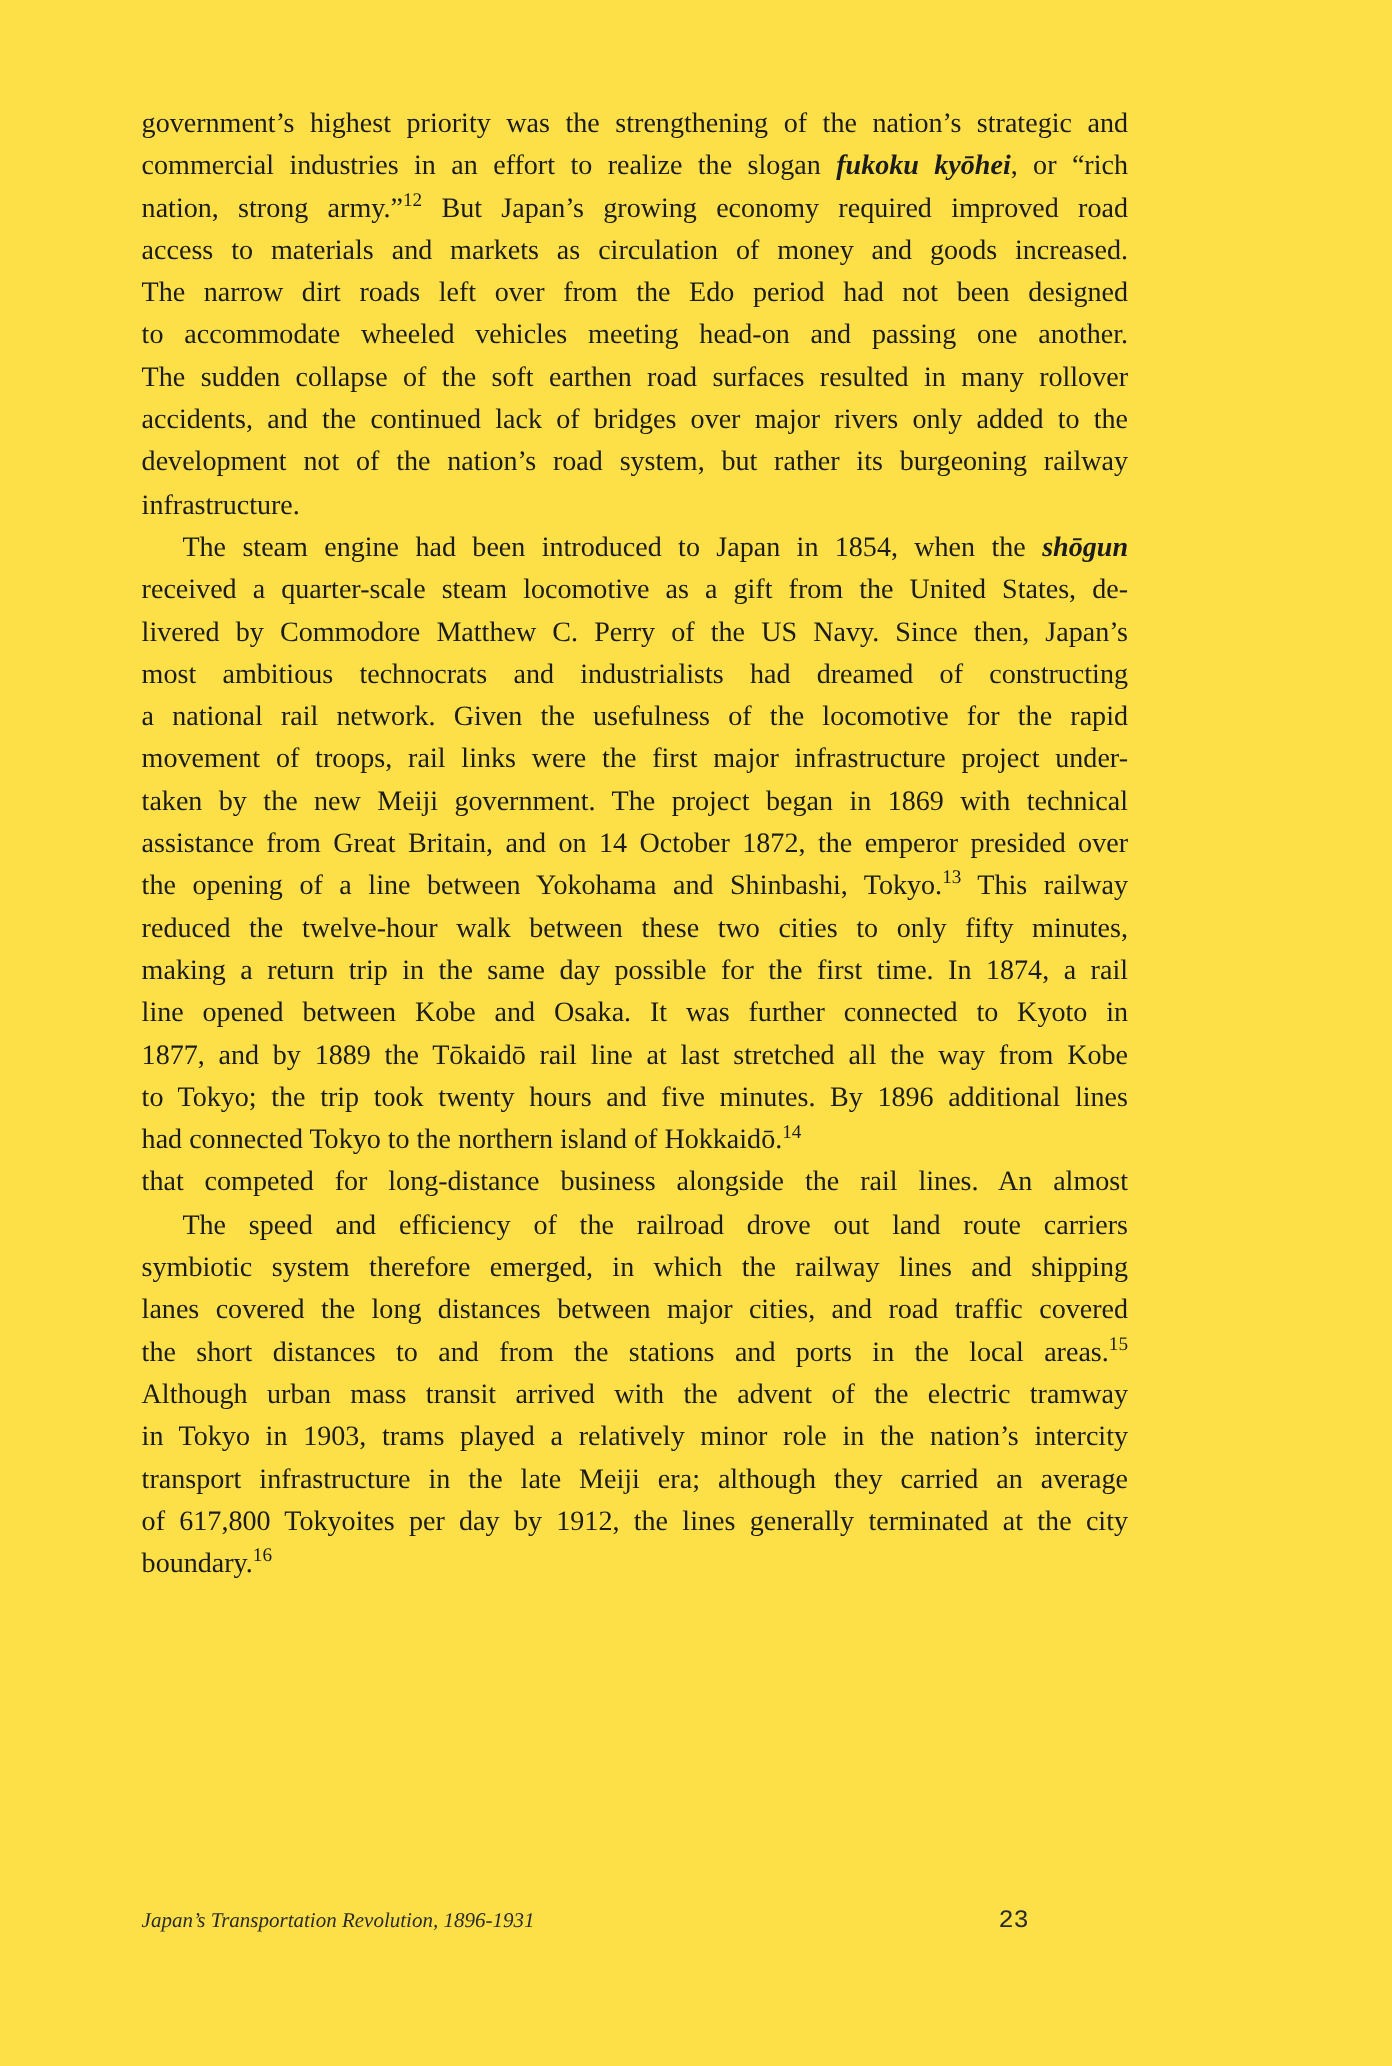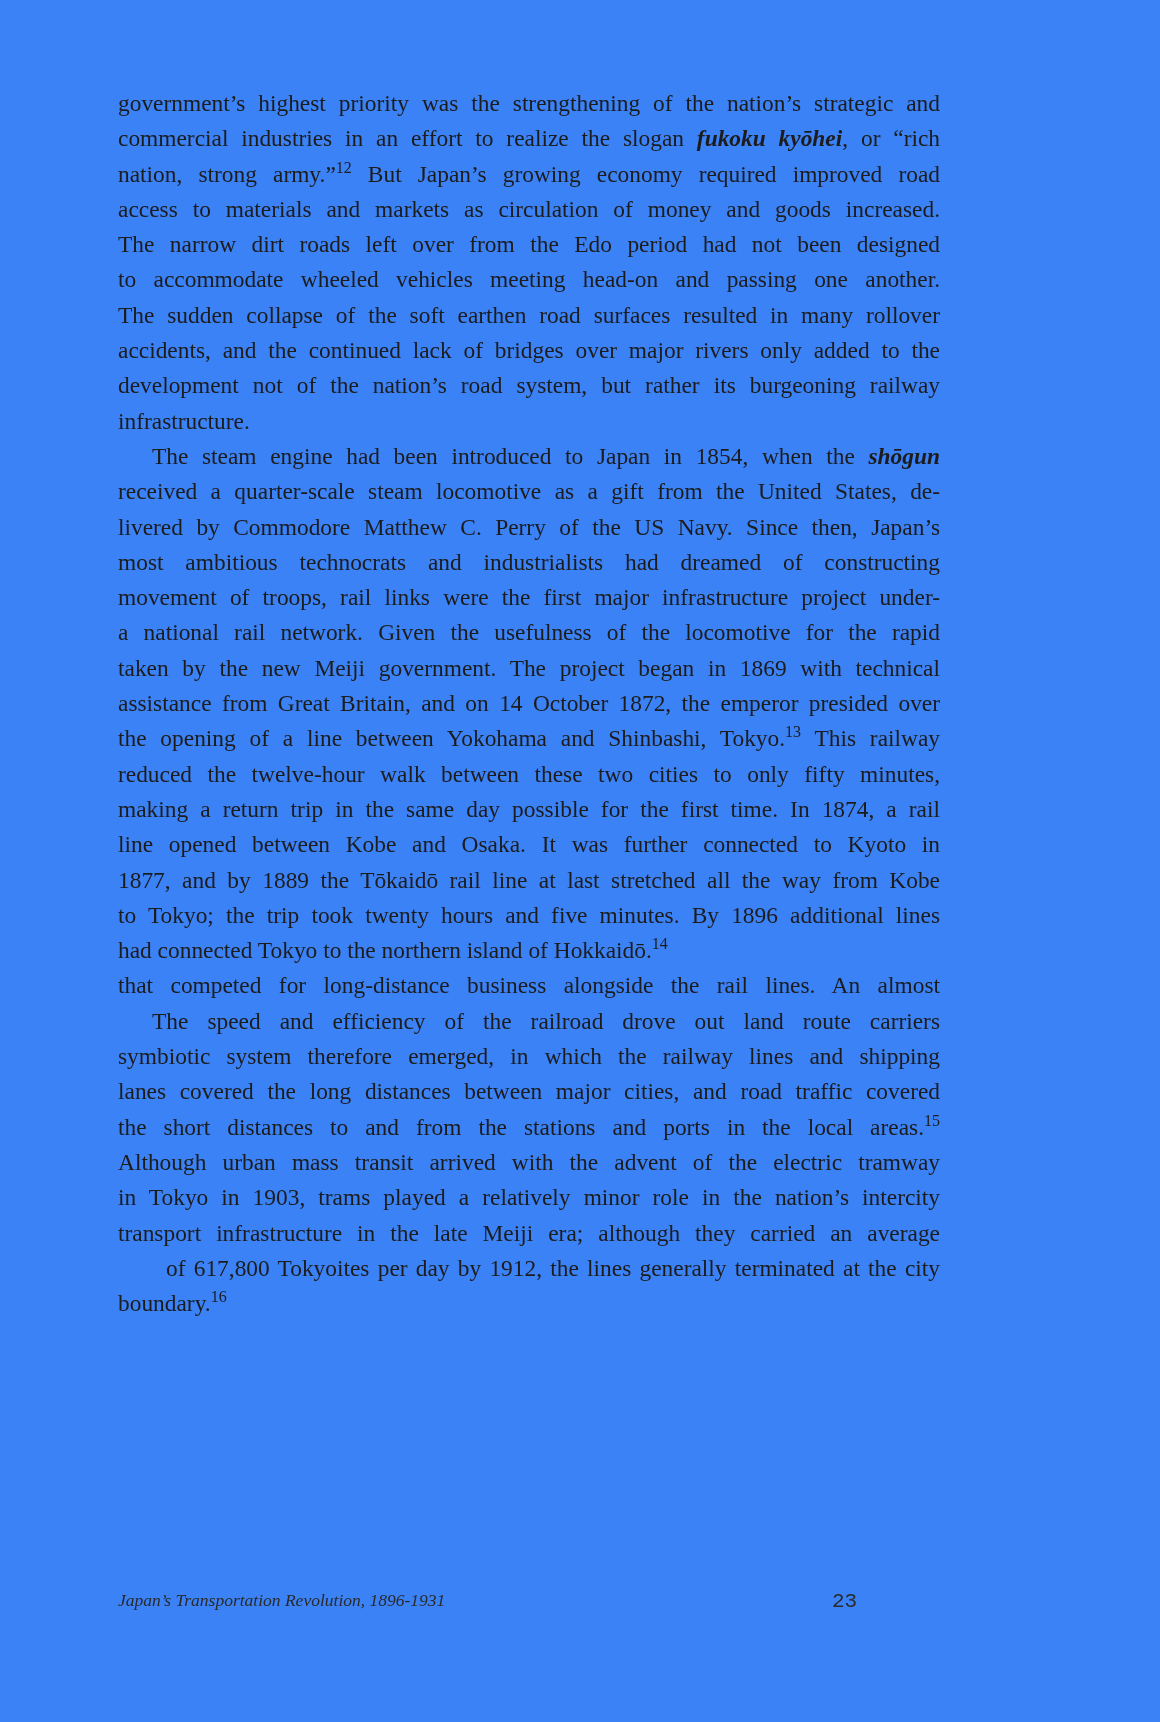--- a/index.html
+++ b/index.html
@@ -1,19 +1,19 @@
 <!DOCTYPE html>
 <html><head>
   <meta charset="utf-8">
   <style>
     html, body { margin: 0; padding: 0; background: #ffffff; }
     body { width: 1160px; height: 1722px; position: relative; overflow: hidden; }
     .page {
       position: absolute; left: 0; top: 0; width: 1160px; height: 1722px;
-      background: #3b82f6;
+      background: #fde047;
       font-family: "Liberation Serif", "DejaVu Serif", serif;
       color: #1c1c1c;
     }
     .body-text {
       position: absolute; left: 118px; top: 86px; width: 822px;
     }
     .line {
       display: block;
       height: 35.3px;
       line-height: 35.3px;
@@ -54,40 +54,40 @@
         <span class="line" style="word-spacing: 0px;"><span class="seg">The sudden collapse of the soft earthen road surfaces resulted in many rollover</span></span>
         <span class="line" style="word-spacing: 0px;"><span class="seg">accidents, and the continued lack of bridges over major rivers only added to the</span></span>
         <span class="line" style="word-spacing: 0px;"><span class="seg">development not of the nation’s road system, but rather its burgeoning railway</span></span>
         <span class="line last"><span class="seg">infrastructure.</span></span>
       </div>
       <div>
         <span class="line indent" style="word-spacing: 0px;"><span class="seg">The steam engine had been introduced to Japan in 1854, when the </span><span class="seg ital">shōgun</span></span>
         <span class="line" style="word-spacing: 0px;"><span class="seg">received a quarter-scale steam locomotive as a gift from the United States, de-</span></span>
         <span class="line" style="word-spacing: 0px;"><span class="seg">livered by Commodore Matthew C. Perry of the US Navy. Since then, Japan’s</span></span>
         <span class="line" style="word-spacing: 0px;"><span class="seg">most ambitious technocrats and industrialists had dreamed of constructing</span></span>
+        <span class="line" style="word-spacing: 0px;"><span class="seg">a national rail network. Given the usefulness of the locomotive for the rapid</span></span>
         <span class="line" style="word-spacing: 0px;"><span class="seg">movement of troops, rail links were the first major infrastructure project under-</span></span>
-        <span class="line" style="word-spacing: 0px;"><span class="seg">a national rail network. Given the usefulness of the locomotive for the rapid</span></span>
         <span class="line" style="word-spacing: 0px;"><span class="seg">taken by the new Meiji government. The project began in 1869 with technical</span></span>
         <span class="line" style="word-spacing: 0px;"><span class="seg">assistance from Great Britain, and on 14 October 1872, the emperor presided over</span></span>
         <span class="line" style="word-spacing: -0.00142045px;"><span class="seg">the opening of a line between Yokohama and Shinbashi, Tokyo.</span><sup class="fn">13</sup><span class="seg"> This railway</span></span>
         <span class="line" style="word-spacing: 0px;"><span class="seg">reduced the twelve-hour walk between these two cities to only fifty minutes,</span></span>
         <span class="line" style="word-spacing: 0px;"><span class="seg">making a return trip in the same day possible for the first time. In 1874, a rail</span></span>
         <span class="line" style="word-spacing: 0px;"><span class="seg">line opened between Kobe and Osaka. It was further connected to Kyoto in</span></span>
         <span class="line" style="word-spacing: 0px;"><span class="seg">1877, and by 1889 the Tōkaidō rail line at last stretched all the way from Kobe</span></span>
         <span class="line" style="word-spacing: 0px;"><span class="seg">to Tokyo; the trip took twenty hours and five minutes. By 1896 additional lines</span></span>
         <span class="line last"><span class="seg">had connected Tokyo to the northern island of Hokkaidō.</span><sup class="fn">14</sup></span>
       </div>
       <div>
         <span class="line" style="word-spacing: 0px;"><span class="seg">that competed for long-distance business alongside the rail lines. An almost</span></span>
         <span class="line indent" style="word-spacing: 0px;"><span class="seg">The speed and efficiency of the railroad drove out land route carriers</span></span>
         <span class="line" style="word-spacing: 0px;"><span class="seg">symbiotic system therefore emerged, in which the railway lines and shipping</span></span>
         <span class="line" style="word-spacing: 0px;"><span class="seg">lanes covered the long distances between major cities, and road traffic covered</span></span>
         <span class="line" style="word-spacing: 0px;"><span class="seg">the short distances to and from the stations and ports in the local areas.</span><sup class="fn">15</sup></span>
         <span class="line" style="word-spacing: 0px;"><span class="seg">Although urban mass transit arrived with the advent of the electric tramway</span></span>
         <span class="line" style="word-spacing: 0px;"><span class="seg">in Tokyo in 1903, trams played a relatively minor role in the nation’s intercity</span></span>
         <span class="line" style="word-spacing: 0px;"><span class="seg">transport infrastructure in the late Meiji era; although they carried an average</span></span>
-        <span class="line" style="word-spacing: 0px; margin-left: 48px;"><span class="seg">of 617,800 Tokyoites per day by 1912, the lines generally terminated at the city</span></span>
+        <span class="line" style="word-spacing: 0px;"><span class="seg">of 617,800 Tokyoites per day by 1912, the lines generally terminated at the city</span></span>
         <span class="line last"><span class="seg">boundary.</span><sup class="fn">16</sup></span>
       </div>
     </div>
   <div class="footer-title">Japan’s Transportation Revolution, 1896-1931</div>
   <div class="footer-page">23</div>
 </div>
 
 </body></html>

